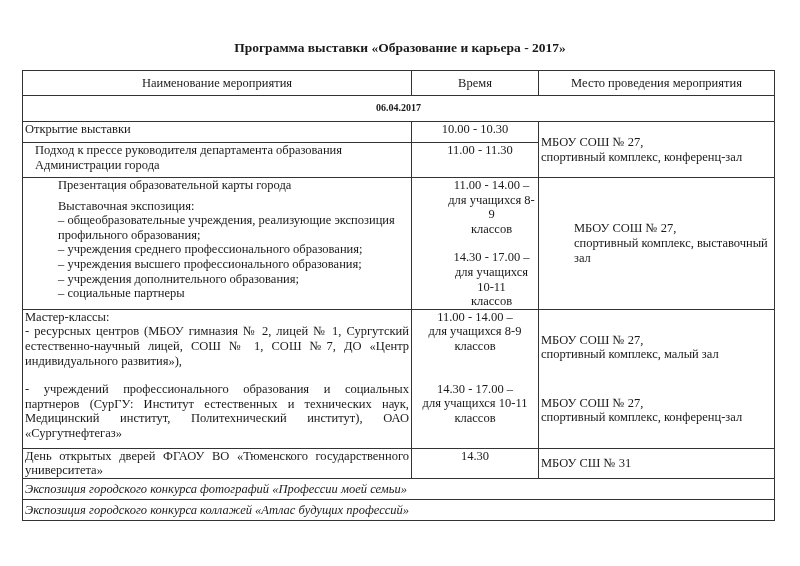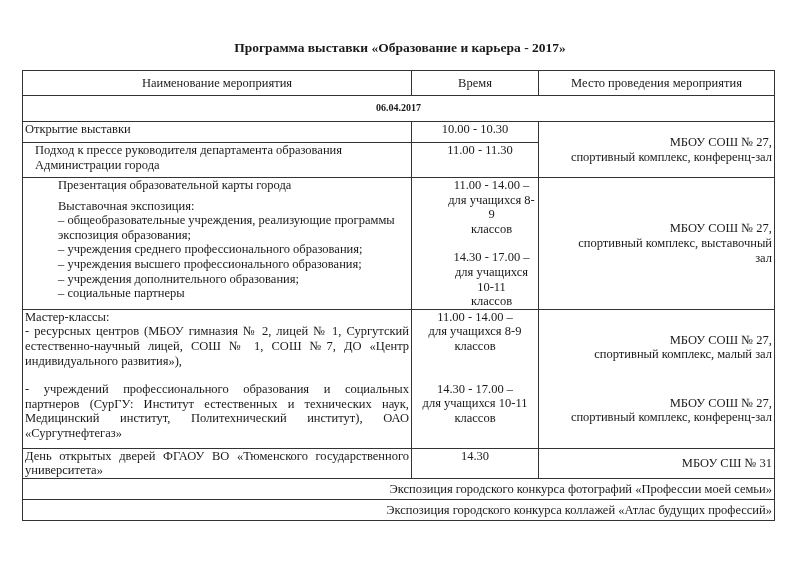--- a/index.html
+++ b/index.html
@@ -46,24 +46,24 @@
     col.c2 { width: 127px; }
     col.c3 { width: 236px; }
 
     tr.header-row th { height: 24px; vertical-align: middle; text-align: center; }
     tr.date-row td { height: 25px; vertical-align: middle; text-align: center; font-weight: bold; font-size: 10px; }
     tr.r1 td { height: 20px; }
     tr.r2 td { height: 34px; padding-left: 12px; }
     tr.r3 td { height: 129px; padding-left: 35px; }
     tr.r4 td { height: 138px; }
     tr.r5 td { height: 28px; }
-    tr.full td { height: 20px; text-align: right; vertical-align: middle; }
+    tr.full td { height: 20px; text-align: left; vertical-align: middle; font-style: italic; }
 
     .time { text-align: center; }
-    .place { text-align: right; vertical-align: middle !important; }
+    .place { text-align: left; vertical-align: middle !important; }
     .name-line { display: block; }
     .gap { display: block; height: 6px; }
     .gap-big { display: block; height: 14px; }
     .justify { text-align: justify; text-align-last: left; }
     .time-block { display: block; text-align: center; }
     .place-block { display: block; }
   </style>
 </head>
 <body>
 
@@ -100,21 +100,21 @@
       <span class="name-line">Администрации города</span>
     </td>
     <td class="time">11.00 - 11.30</td>
   </tr>
 
   <tr class="r3">
     <td>
       <span class="name-line">Презентация образовательной карты города</span>
       <span class="gap"></span>
       <span class="name-line">Выставочная экспозиция:</span>
-      <span class="name-line">– общеобразовательные учреждения, реализующие программы экспозиция образования;</span>
+      <span class="name-line">– общеобразовательные учреждения, реализующие экспозиция профильного образования;</span>
       <span class="name-line">– учреждения среднего профессионального образования;</span>
       <span class="name-line">– учреждения высшего профессионального образования;</span>
       <span class="name-line">– учреждения дополнительного образования;</span>
       <span class="name-line">– социальные партнеры</span>
     </td>
     <td class="time">
       <span class="time-block">11.00 - 14.00 –</span>
       <span class="time-block">для учащихся 8-9</span>
       <span class="time-block">классов</span>
       <span class="gap-big"></span>

